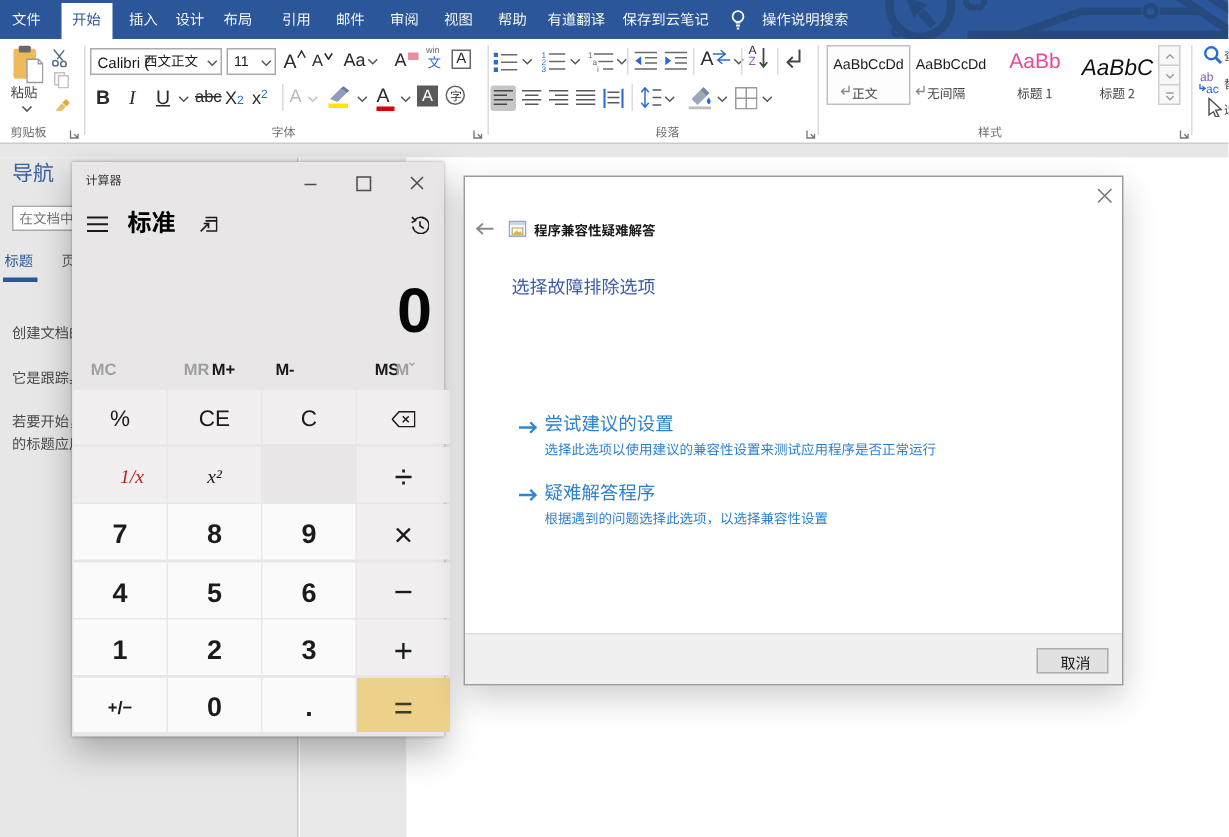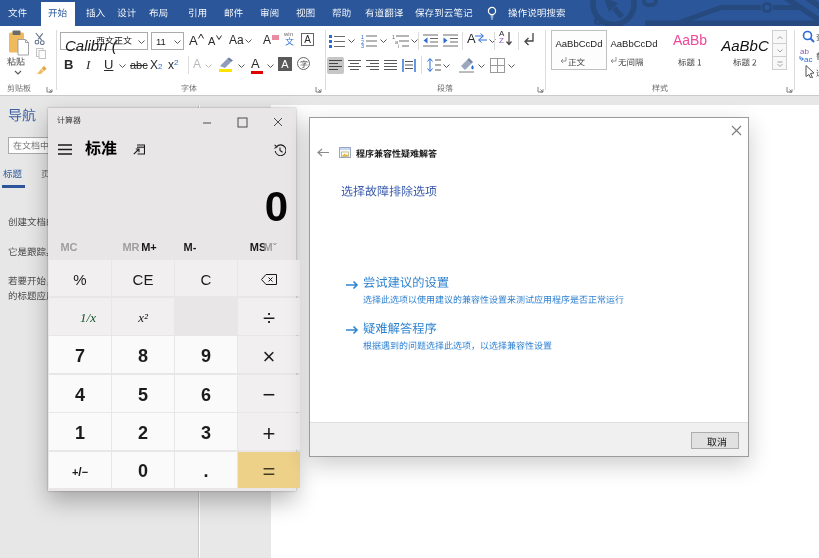--- a/index.html
+++ b/index.html
@@ -157,21 +157,21 @@
 <rect x="3" y="2.5" width="6.5" height="8" fill="#fdfdfd" stroke="#c3c3c3"></rect>
 </svg>
     <svg class="icon" style="left:36px; top:39px;" width="11" height="10" viewBox="0 0 11 10">
 <path d="M1 9 L5 4 L8 6 L5 9 Z" fill="#eebe66"></path>
 <path d="M5.5 3.5 L8 1 L10.5 3.5 L8.5 6" fill="#e2a83e"></path>
 </svg>
     <svg class="launcher" style="left:46px;" width="7" height="7" viewBox="0 0 7 7">
       <path d="M1 1 L1 6 L6 6 M3.5 3.5 L6 6 M6 3.2 L6 6 L3.2 6" stroke="#777" fill="none" stroke-width="0.9"></path>
     </svg>
     <div class="abs" style="left:60px; top:6px; width:88px; height:18px; border:1px solid #ababab; background:#fff;">
-<span style="position:absolute; left:4px; top:3.5px; font-size:15px; color:#1a1a1a; white-space:nowrap;font-style:italic;">Calibri (</span>
+<span style="position:absolute; left:4px; top:3.5px; font-size:10px; color:#1a1a1a; white-space:nowrap;">Calibri (</span>
 <svg style="position:absolute; right:2px; top:7px;" width="7" height="5" viewBox="0 0 7 5">
         <path d="M0.5 0.5 L3.5 3.5 L6.5 0.5" stroke="#555" fill="none"></path>
       </svg>
 </div>
     <svg class="abs" style="left:96.0px; top:10.0px;" width="36" height="10" viewBox="0 0 36 10">
       <use href="#r897f" transform="translate(0.00 7.92) scale(0.009000 -0.009000)" fill="#1a1a1a"></use>
       <use href="#r6587" transform="translate(9.00 7.92) scale(0.009000 -0.009000)" fill="#1a1a1a"></use>
       <use href="#r6b63" transform="translate(18.00 7.92) scale(0.009000 -0.009000)" fill="#1a1a1a"></use>
       <use href="#r6587" transform="translate(27.00 7.92) scale(0.009000 -0.009000)" fill="#1a1a1a"></use>
     </svg>
@@ -583,21 +583,21 @@
     <div class="cbtn" style="left:64.3px; top:151.5px; width:61.4px; height:36.9px; background:#f1efef; font-size:15px; font-weight:normal; color:#1b1b1b;">CE</div>
     <div class="cbtn" style="left:127.3px; top:151.5px; width:61.4px; height:36.9px; background:#f1efef; font-size:15px; font-weight:normal; color:#1b1b1b;">C</div>
     <div class="cbtn" style="left:190.3px; top:151.5px; width:61.4px; height:36.9px; background:#f1efef; font-size:15px; font-weight:normal; color:#1b1b1b;">
       <svg width="16" height="11" viewBox="0 0 16 11">
         <g stroke="#1b1b1b" fill="none" stroke-width="1">
           <path d="M5 0.5 L15.5 0.5 L15.5 10.5 L5 10.5 L0.5 5.5 Z"></path>
           <path d="M7.5 3.5 L11.5 7.5 M11.5 3.5 L7.5 7.5"></path>
         </g>
       </svg>
     </div>
-    <div class="cbtn" style="left:1.3px; top:189.9px; width:61.4px; height:36.9px; background:#f1efef; font-size:15px; font-weight:normal; color:#14532d;padding-left:16px;">
+    <div class="cbtn" style="left:1.3px; top:189.9px; width:61.4px; height:36.9px; background:#f1efef; font-size:15px; font-weight:normal; color:#b91c1c;padding-left:16px;">
       <i style="font-size:13px; font-family:'Liberation Serif',serif;">1/x</i>
     </div>
     <div class="cbtn" style="left:64.3px; top:189.9px; width:61.4px; height:36.9px; background:#f1efef; font-size:15px; font-weight:normal; color:#1b1b1b;">
       <i style="font-size:13px; font-family:'Liberation Serif',serif;">x²</i>
     </div>
     <div class="cbtn" style="left:190.3px; top:189.9px; width:61.4px; height:36.9px; background:#f1efef; font-size:22px; font-weight:300; color:#1b1b1b;">÷</div>
     <div class="cbtn" style="left:1.3px; top:228.3px; width:61.4px; height:36.9px; background:#fbfafa; font-size:18px; font-weight:bold; color:#1b1b1b;">7</div>
     <div class="cbtn" style="left:64.3px; top:228.3px; width:61.4px; height:36.9px; background:#fbfafa; font-size:18px; font-weight:bold; color:#1b1b1b;">8</div>
     <div class="cbtn" style="left:127.3px; top:228.3px; width:61.4px; height:36.9px; background:#fbfafa; font-size:18px; font-weight:bold; color:#1b1b1b;">9</div>
     <div class="cbtn" style="left:190.3px; top:228.3px; width:61.4px; height:36.9px; background:#f1efef; font-size:22px; font-weight:300; color:#1b1b1b;">×</div>

